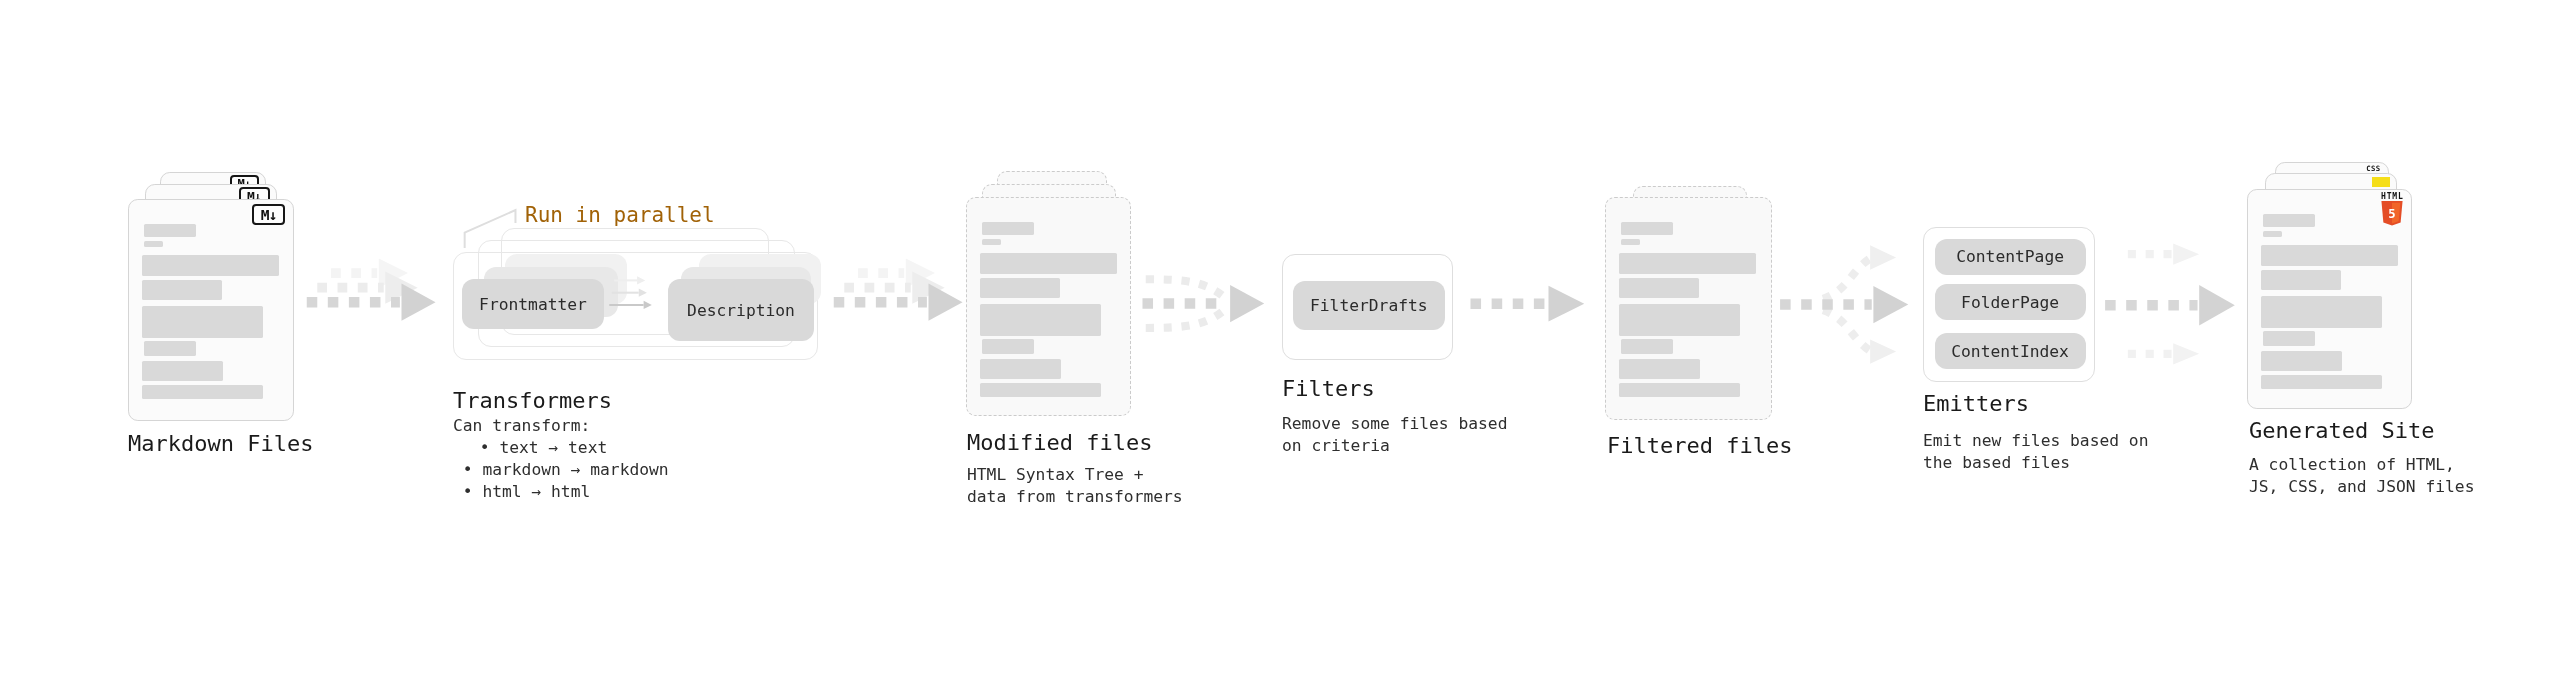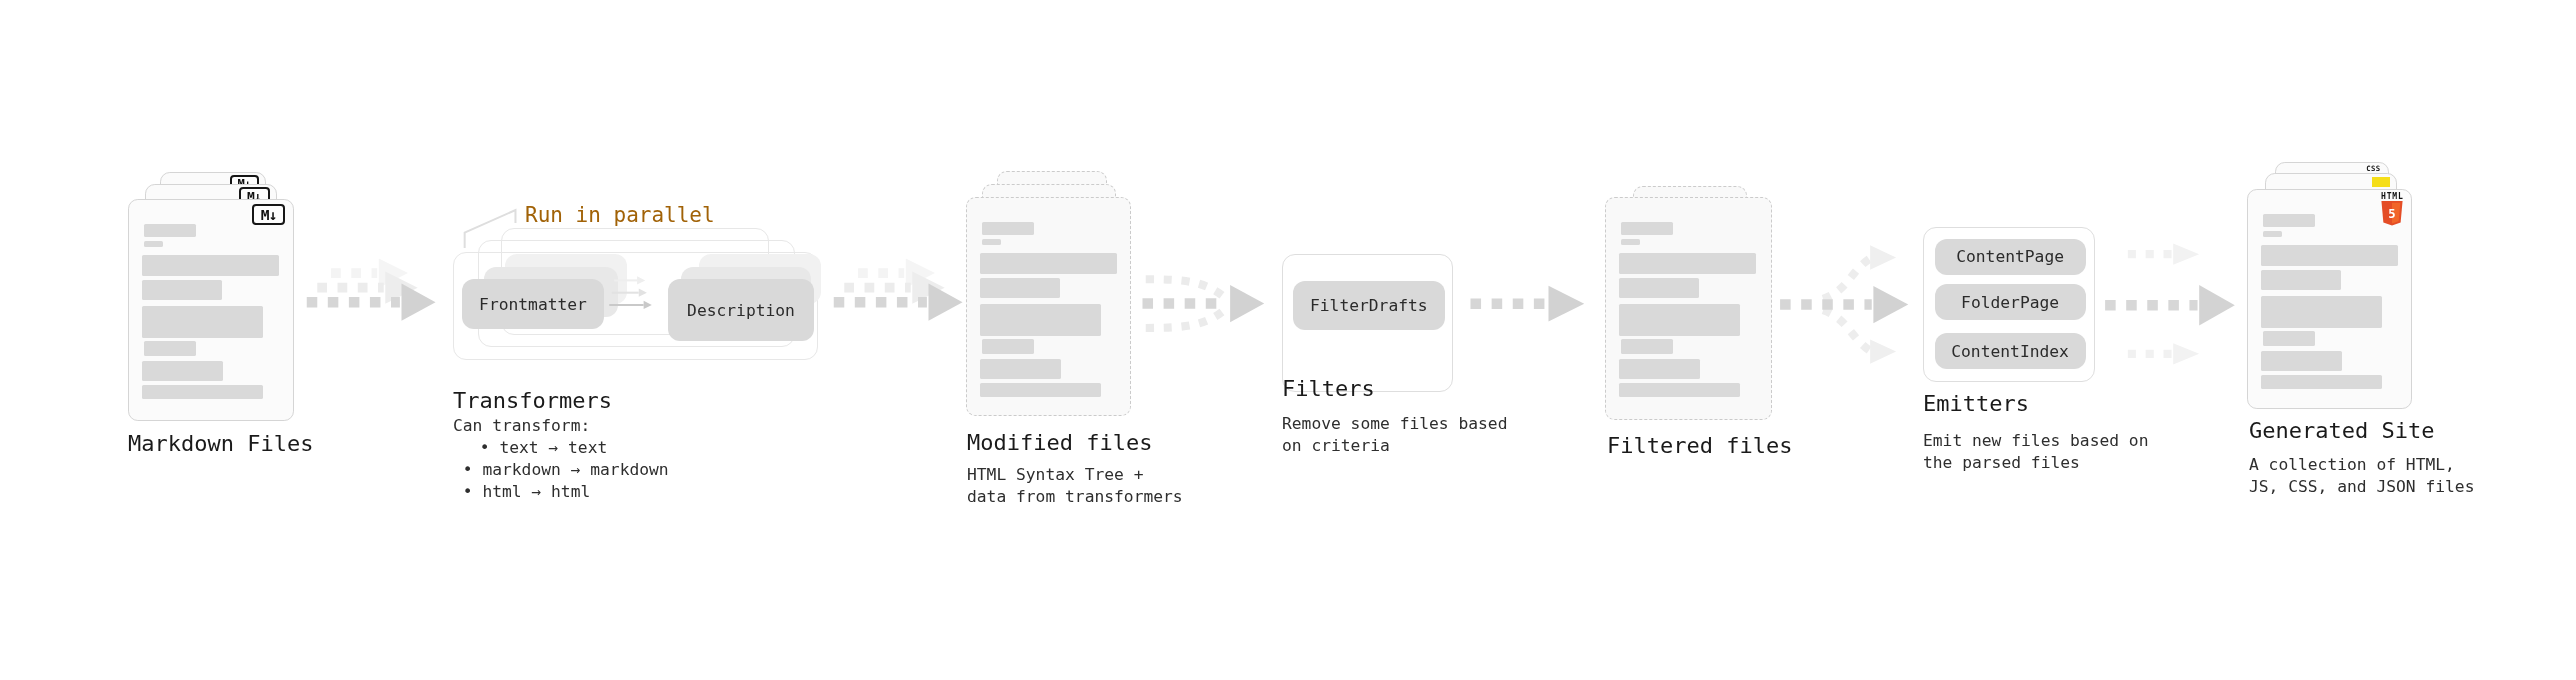--- a/index.html
+++ b/index.html
@@ -182,21 +182,21 @@
   </div>
 
   <svg style="left:1136px; top:253px;" width="142" height="102" viewBox="0 0 175 125">
     <path d="M 12,32 C 60,32 85,34 110,55" stroke="#ebebeb" stroke-width="10" stroke-dasharray="10 12" fill="none"></path>
     <path d="M 12,92 C 60,92 85,90 110,69" stroke="#ebebeb" stroke-width="10" stroke-dasharray="10 12" fill="none"></path>
     <line x1="8" y1="62" x2="112" y2="62" stroke="#d6d6d6" stroke-width="13" stroke-dasharray="13 13"></line>
     <polygon points="116,39 158,62 116,85" fill="#d2d2d2"></polygon>
   </svg>
 
   <div>
-    <div class="panel" style="left:1282px; top:254px; width:171px; height:138px;text-align:right;">
+    <div class="panel" style="left:1282px; top:254px; width:171px; height:106px;text-align:right;">
       <div class="chip" style="left:9.8px; top:26px; width:152px; height:49px;">FilterDrafts</div>
     </div>
     <div class="stage-title" style="left:1282px; top:376px;">Filters</div>
     <div class="desc-line" style="left:1282px; top:414px;">Remove some files based</div>
     <div class="desc-line" style="left:1282px; top:436px;">on criteria</div>
   </div>
 
   <svg style="left:1464px; top:276px;" width="130" height="57" viewBox="0 0 160 70">
     <line x1="8" y1="34" x2="102" y2="34" stroke="#d6d6d6" stroke-width="13" stroke-dasharray="13 13"></line>
     <polygon points="104,12 148,34 104,56" fill="#d2d2d2"></polygon>
@@ -229,21 +229,21 @@
   </svg>
 
   <div>
     <div class="panel" style="left:1923px; top:227px; width:172px; height:155px;">
       <div class="chip" style="left:10.6px; top:10.6px; width:151px; height:36px;">ContentPage</div>
       <div class="chip" style="left:10.6px; top:56px; width:151px; height:36px;">FolderPage</div>
       <div class="chip" style="left:10.6px; top:105px; width:151px; height:36px;">ContentIndex</div>
     </div>
     <div class="stage-title" style="left:1923px; top:391px;">Emitters</div>
     <div class="desc-line" style="left:1923px; top:431px;">Emit new files based on</div>
-    <div class="desc-line" style="left:1923px; top:453px;">the parsed files</div>
+    <div class="desc-line" style="left:1923px; top:453px;">the based files</div>
   </div>
 
   <svg style="left:2097px; top:241px;" width="150" height="126" viewBox="0 0 185 155">
     <line x1="38" y1="16" x2="92" y2="16" stroke="#f1f1f1" stroke-width="10" stroke-dasharray="10 12"></line>
     <polygon points="94,3 126,16 94,29" fill="#f2f2f2"></polygon>
     <line x1="10" y1="79" x2="124" y2="79" stroke="#d7d7d7" stroke-width="13" stroke-dasharray="13 13"></line>
     <polygon points="126,54 170,79 126,104" fill="#d3d3d3"></polygon>
     <line x1="38" y1="139" x2="92" y2="139" stroke="#f1f1f1" stroke-width="10" stroke-dasharray="10 12"></line>
     <polygon points="94,126 126,139 94,152" fill="#f2f2f2"></polygon>
   </svg>

